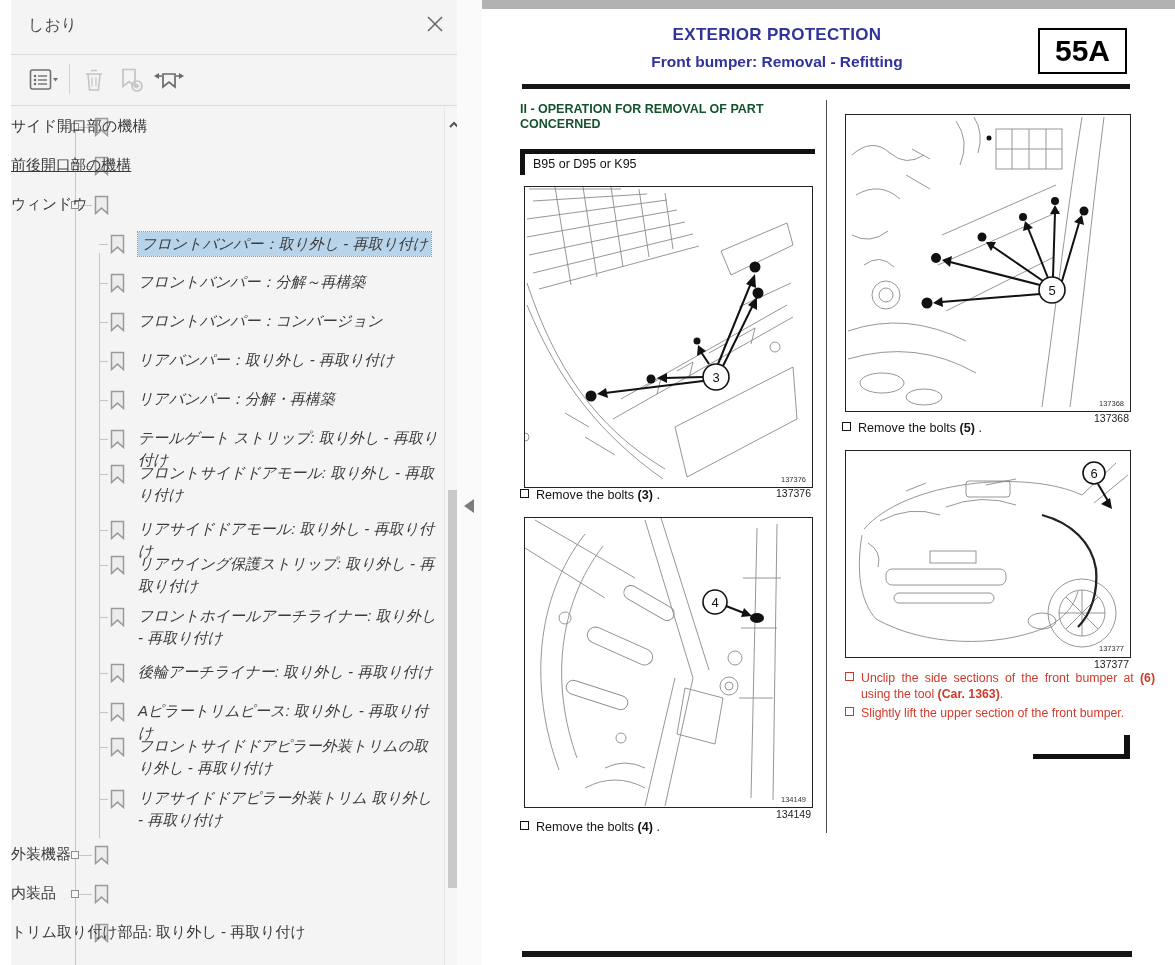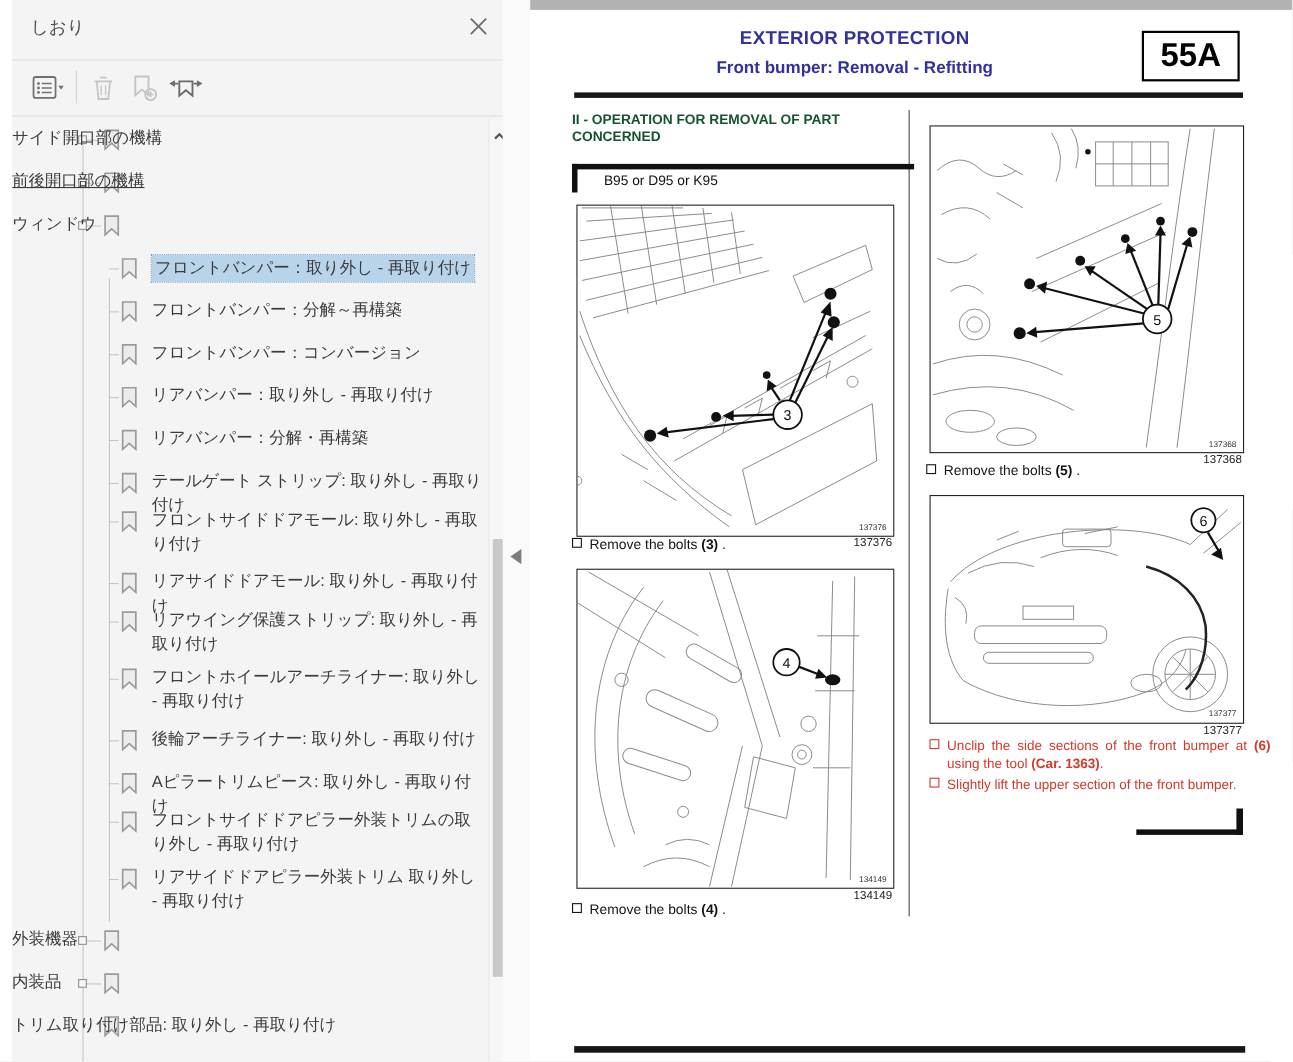--- a/index.html
+++ b/index.html
@@ -28,21 +28,21 @@
   .expbox{position:absolute;left:60px;top:15px;width:8px;height:8px;border:1px solid #8f8f8f;
           background:#f7f7f7;box-sizing:border-box;}
   .ribbon{position:absolute;width:17px;height:20px;top:9px;}
   .lvl0 .ribbon{left:82px;}
   .lvl1 .ribbon{left:98px;}
   .dbl .ribbon{top:5px;}
   .ribbon path{fill:#ececec;stroke:#9a9a9a;stroke-width:1.5;}
   .bm-label{display:inline-block;font-size:15px;color:#3b3b3b;line-height:22px;max-width:301px;
             overflow-wrap:anywhere;position:relative;top:7px;}
   .lvl0 .bm-label{}
-  .lvl1 .bm-label{margin-left:127px;}
+  .lvl1 .bm-label{margin-left:127px;font-style:italic;}
   .dbl .bm-label{top:3px;}
   .bm-label.sel{background:#b8d4eb;outline:1px dotted #6d9ec7;padding:1px 3px;}
   .bm-label.ul{text-decoration:underline;}
   .treeline{position:absolute;width:1px;background:#c6c6c6;}
 
   
   #sb-scroll{position:absolute;left:433px;top:108px;width:22px;height:857px;background:#f6f6f6;
              border-left:1px solid #e6e6e6;}
   #sb-up{position:absolute;left:4px;top:8px;width:10px;height:10px;}
   #sb-up svg{stroke:#555;stroke-width:2;fill:none;}
@@ -60,21 +60,21 @@
   #hdr .h1{font-size:17px;font-weight:bold;letter-spacing:.3px;}
   #hdr .h2{font-size:15.5px;font-weight:bold;margin-top:8px;}
   #pagecode{position:absolute;left:556px;top:28px;width:89px;height:46px;border:2px solid #000;
             box-sizing:border-box;text-align:center;font-size:30px;font-weight:bold;line-height:42px;color:#000;}
   .hrule{position:absolute;background:#161616;}
   #divider{position:absolute;left:344px;top:100px;width:1px;height:733px;background:#4a4a4a;}
 
   #red-heading{position:absolute;left:38px;top:102px;width:260px;font-size:12.5px;font-weight:bold;
                color:#14532d;line-height:15px;}
   #variant{position:absolute;left:38px;top:149px;width:282px;border-top:5px solid #111;
-           border-left:5px solid #111;padding:3px 0 4px 24px;font-size:12.5px;color:#111;}
+           border-left:5px solid #111;padding:3px 0 4px 8px;font-size:12.5px;color:#111;}
 
   .figframe{position:absolute;border:1px solid #222;background:#fff;}
   .figframe svg{display:block;}
   .fignum{position:absolute;width:287px;text-align:right;font-size:10.5px;color:#222;}
   .cap{position:absolute;font-size:12.6px;color:#141414;}
   .cap .sq, .rednote .sq{display:inline-block;width:7px;height:7px;border:1.3px solid currentColor;
       margin-right:7px;position:relative;top:-1px;}
   .rednote{position:absolute;left:363px;width:294px;font-size:12.3px;color:#d13a2b;line-height:16px;
            padding-left:16px;text-indent:-16px;text-align:justify;}
   .rednote b{font-weight:bold;}

